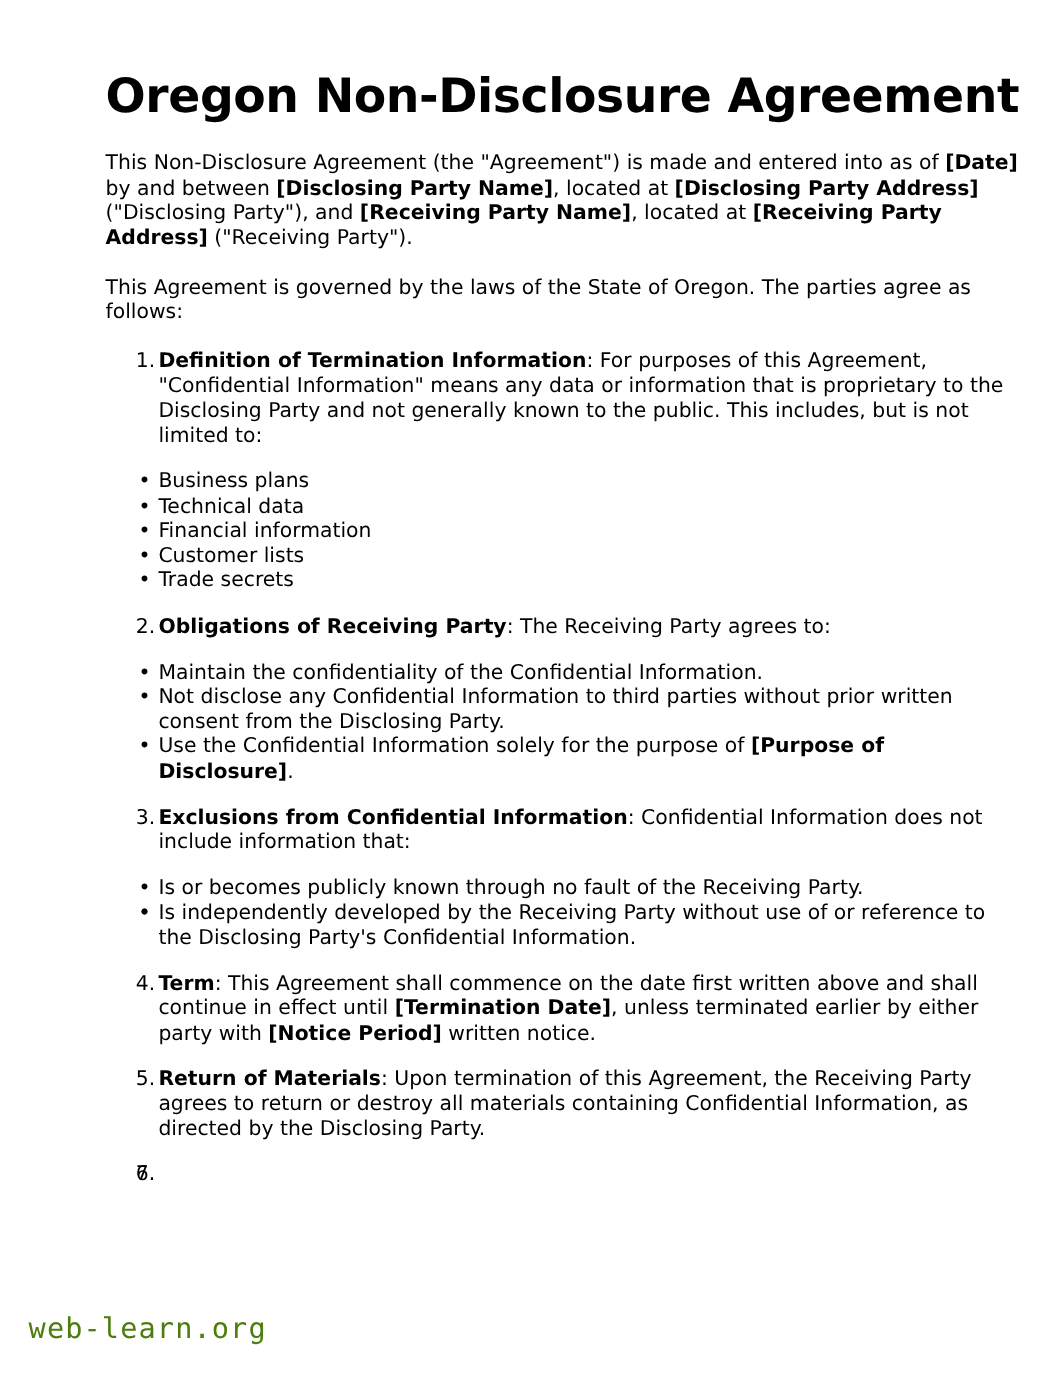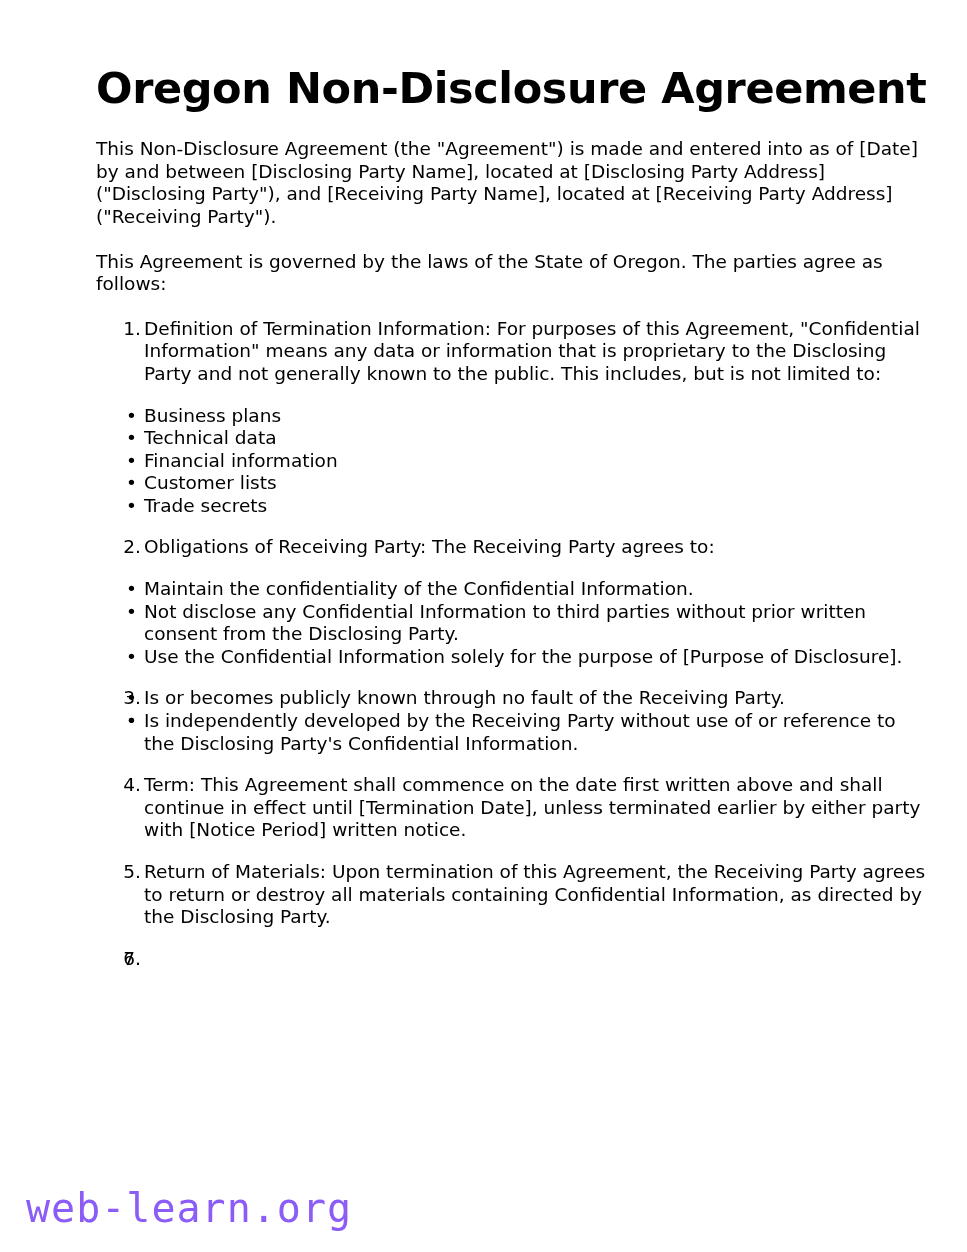--- a/index.html
+++ b/index.html
@@ -38,21 +38,21 @@
   }
 
   .para {
     font-size: 18.5px;
     line-height: 22.6px;
     margin: 0 0 22px 0;
     max-width: 866px;
   }
 
   .para b, .li-text b, .num-text b {
-    font-weight: normal;
+    font-weight: bold;
   }
 
   
   .ol-block {
     margin: 0;
     padding: 0;
     list-style: none;
   }
   .num-item {
     position: relative;
@@ -91,24 +91,24 @@
     top: 0;
     font-size: 18.5px;
     line-height: 22.6px;
   }
 
   .watermark {
     position: absolute;
     left: 26px;
     top: 1186px;
     font-family: "DejaVu Sans Mono", monospace;
-    font-size: 40px;
+    font-size: 26px;
     line-height: 44px;
     letter-spacing: 1px;
-    color: #8b5cf6;
+    color: #4d7c0f;
     white-space: nowrap;
     user-select: none;
   }
 </style>
 </head>
 <body>
 
 <div class="page">
 
   <h1 class="doc-title">Oregon Non-Disclosure Agreement</h1>
@@ -126,21 +126,21 @@
         <div class="bullet-item"><span class="dot">•</span><span class="li-text"><span>Financial information</span></span></div>
         <div class="bullet-item"><span class="dot">•</span><span class="li-text"><span>Customer lists</span></span></div>
         <div class="bullet-item"><span class="dot">•</span><span class="li-text"><span>Trade secrets</span></span></div>
       </div>
       <div class="num-item"><span class="marker">2.</span><span class="num-text"><b>Obligations of Receiving Party</b><span>: The Receiving Party agrees to:</span></span></div>
       <div class="ul-block">
         <div class="bullet-item"><span class="dot">•</span><span class="li-text"><span>Maintain the confidentiality of the Confidential Information.</span></span></div>
         <div class="bullet-item"><span class="dot">•</span><span class="li-text"><span>Not disclose any Confidential Information to third parties without prior written consent from the Disclosing Party.</span></span></div>
         <div class="bullet-item"><span class="dot">•</span><span class="li-text"><span>Use the Confidential Information solely for the purpose of </span><b>[Purpose of Disclosure]</b><span>.</span></span></div>
       </div>
-      <div class="num-item"><span class="marker">3.</span></div>
+      <div class="num-item"><span class="marker">3.</span><span class="num-text"><b>Exclusions from Confidential Information</b><span>: Confidential Information does not include information that:</span></span></div>
       <div class="ul-block">
         <div class="bullet-item"><span class="dot">•</span><span class="li-text"><span>Is or becomes publicly known through no fault of the Receiving Party.</span></span></div>
         <div class="bullet-item"><span class="dot">•</span></div>
         <div class="bullet-item"><span class="dot">•</span><span class="li-text"><span>Is independently developed by the Receiving Party without use of or reference to the Disclosing Party's Confidential Information.</span></span></div>
       </div>
       <div class="num-item"><span class="marker">4.</span><span class="num-text"><b>Term</b><span>: This Agreement shall commence on the date first written above and shall continue in effect until </span><b>[Termination Date]</b><span>, unless terminated earlier by either party with </span><b>[Notice Period]</b><span> written notice.</span></span></div>
       <div class="num-item"><span class="marker">5.</span><span class="num-text"><b>Return of Materials</b><span>: Upon termination of this Agreement, the Receiving Party agrees to return or destroy all materials containing Confidential Information, as directed by the Disclosing Party.</span></span></div>
       <div class="num-item"><span class="marker">6.</span></div>
       <div class="num-item"><span class="marker">7.</span></div>
     </div>

